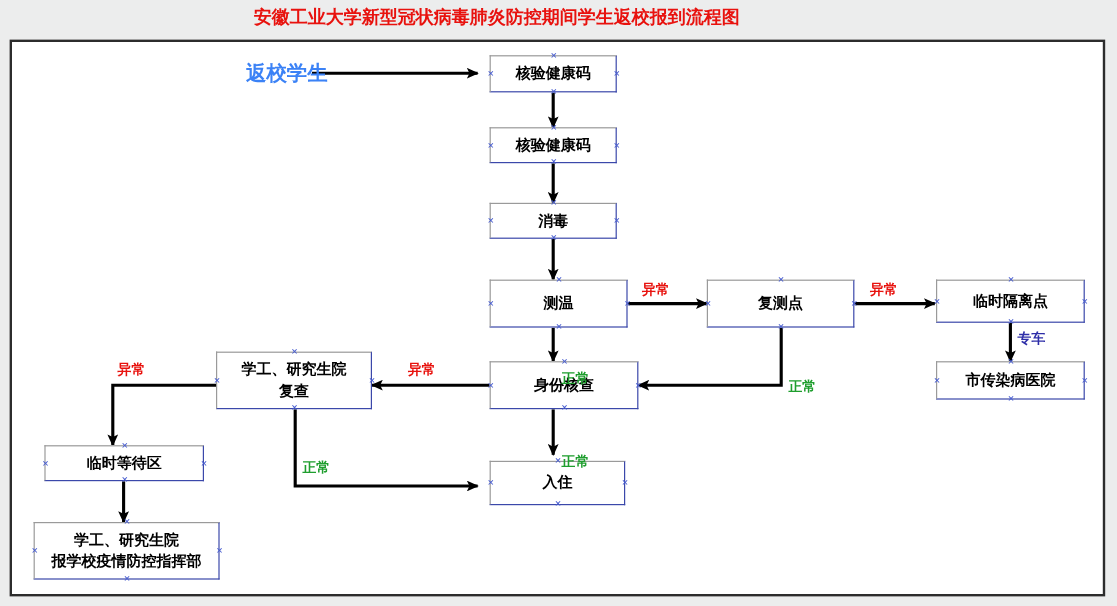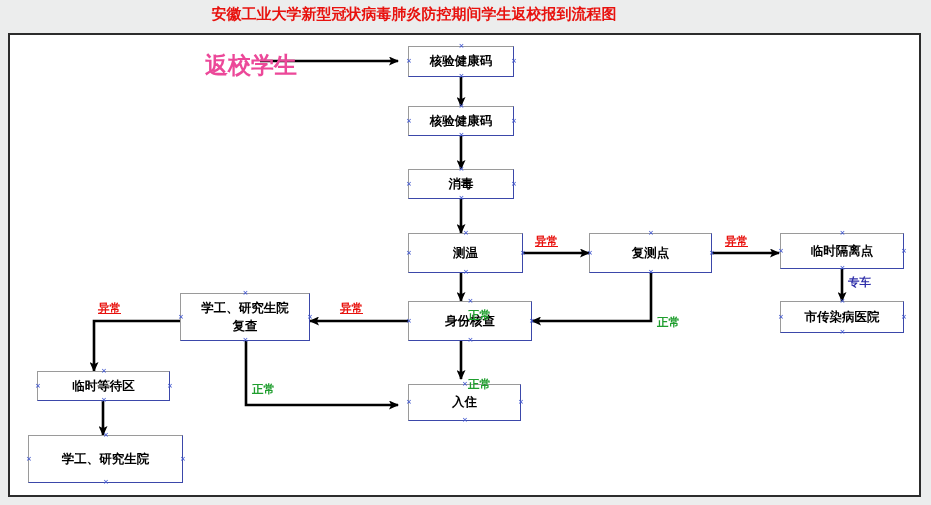--- a/index.html
+++ b/index.html
@@ -61,27 +61,27 @@
   .hx.t{left:50%;top:-3px;margin-left:-2.5px;}
   .hx.b{left:50%;bottom:-3px;margin-left:-2.5px;}
   .hx.l{top:50%;left:-3px;margin-top:-2.5px;}
   .hx.r{top:50%;right:-3px;margin-top:-2.5px;}
 
   
   .elabel{
     position:absolute;font-size:11.5px;font-weight:bold;
     white-space:nowrap;z-index:5;
   }
-  .elabel.red{color:#e8120e;text-decoration:underline;}
+  .elabel.red{color:#e8120e;}
   .elabel.green{color:#1f9e2e;margin-top:30px;}
   .elabel.blue{color:#2e2ea8;}
 
   .start-label{
     position:absolute;
-    font-size:23px;font-weight:bold;color:#ec4899;
+    font-size:17px;font-weight:bold;color:#3b82f6;
     white-space:nowrap;z-index:5;
   }
   svg#wires{position:absolute;left:0;top:0;width:909px;height:460px;z-index:2;}
 </style>
 </head>
 <body>
 
 <div id="page-title">安徽工业大学新型冠状病毒肺炎防控期间学生返校报到流程图</div>
 
 <div id="canvas-frame">
@@ -203,20 +203,21 @@
     <div class="node" style="left:27px;top:336px;width:133px;height:30px;">
       <span class="ln">临时等待区</span>
       <i class="hx t">×</i>
       <i class="hx b">×</i>
       <i class="hx l">×</i>
       <i class="hx r">×</i>
     </div>
 
     <div class="node" style="left:18px;top:400px;width:155px;height:48px;">
       <span class="ln">学工、研究生院</span>
+      <span class="ln">报学校疫情防控指挥部</span>
       <i class="hx t">×</i>
       <i class="hx b">×</i>
       <i class="hx l">×</i>
       <i class="hx r">×</i>
     </div>
 
     <div class="node" style="left:398px;top:349px;width:113px;height:37px;">
       <span class="ln">入住</span>
       <i class="hx t">×</i>
       <i class="hx b">×</i>

